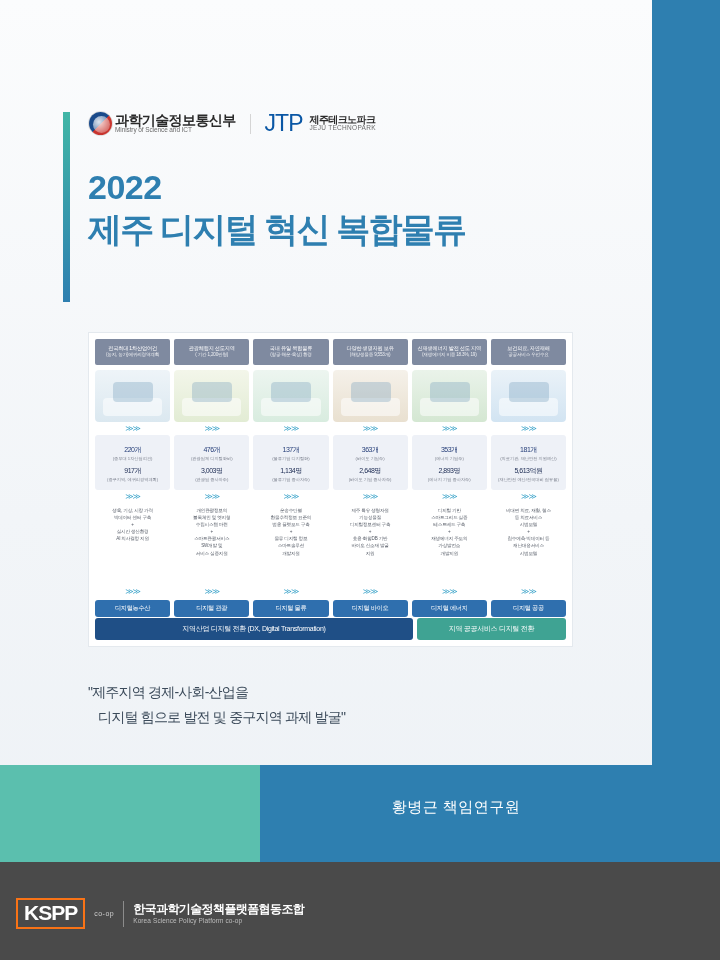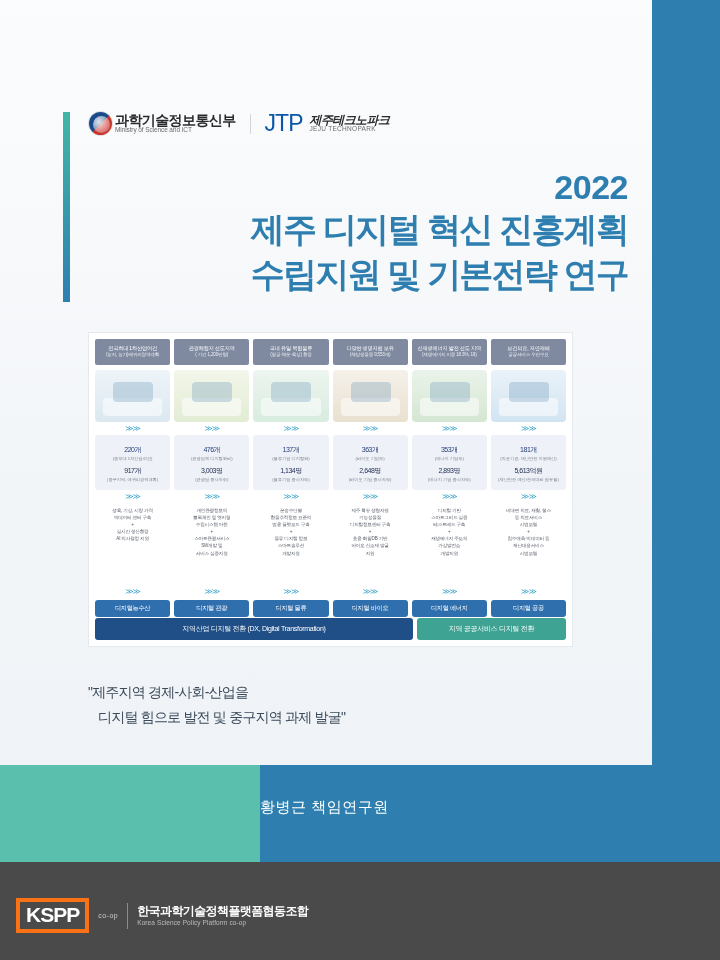--- a/index.html
+++ b/index.html
@@ -33,21 +33,21 @@
   
   .footerstrip {
     position: absolute; left: 0; top: 765px; width: 652px; height: 97px;
     display: flex;
   }
   .footerstrip .teal { width: 260px; background: #5bbfae; }
   .footerstrip .blue { flex: 1; background: #2e7fb0; position: relative; }
   .author {
     position: absolute;
     left: 0; right: 0; top: 33px;
-    text-align: left;
+    text-align: center;
     color: #ffffff;
     font-size: 15px;
     letter-spacing: 0.5px;
   }
 
   
   .accentbar {
     position: absolute;
     left: 63px; top: 112px;
     width: 7px; height: 190px;
@@ -79,26 +79,26 @@
   .mos-text { line-height: 1.05; }
   .mos-ko { font-size: 14px; color: #2a2a2a; font-weight: bold; letter-spacing: -0.6px; }
   .mos-en { font-size: 6.5px; color: #6b6b6b; letter-spacing: -0.1px; }
   .divider-dot { width: 1px; height: 20px; background: #d5d5d5; }
   .jtp { display: flex; align-items: center; gap: 7px; }
   .jtp-mark {
     font-size: 23px; font-weight: normal; color: #0a57a5; letter-spacing: -1px;
     font-family: "Liberation Sans", sans-serif;
   }
   .jtp-text { line-height: 1.05; }
-  .jtp-ko { font-size: 12px; color: #2a2a2a; font-weight: bold; letter-spacing: -0.6px; font-style: italic; }
+  .jtp-ko { font-size: 10px; color: #2a2a2a; font-weight: bold; letter-spacing: -0.6px; }
   .jtp-en { font-size: 6.5px; color: #6b6b6b; letter-spacing: 0.3px; }
 
   
   .titleblock {
-    position: absolute; left: 88px; top: 168px; width: 540px; text-align: right;
+    position: absolute; left: 88px; top: 168px; width: 540px;
   }
   .year {
     font-size: 34px; font-weight: bold; color: #2e7fb0;
     letter-spacing: -0.5px; line-height: 1.15;
   }
   .tline {
     font-size: 34px; font-weight: bold; color: #2e7fb0;
     letter-spacing: -1.8px; line-height: 1.32;
   }
 
@@ -187,21 +187,21 @@
   }
   .quote .l2 { padding-left: 10px; }
 
   
   .kspp {
     position: absolute; left: 16px; top: 898px;
     display: flex; align-items: center; gap: 9px;
   }
   .kspp-mark {
     color: #fff; font-size: 21px; font-weight: bold; letter-spacing: -1px;
-    border: 4px solid #f97316; padding: 1px 6px 2px;
+    border: 2px solid #f97316; padding: 1px 6px 2px;
   }
   .kspp-coop { color: #cfcfcf; font-size: 7px; letter-spacing: 0.5px; }
   .kspp-sep { width: 1px; height: 26px; background: #8c8c8c; }
   .kspp-text { line-height: 1.2; }
   .kspp-ko { color: #fff; font-size: 12px; font-weight: bold; letter-spacing: -0.6px; }
   .kspp-en { color: #bdbdbd; font-size: 6.5px; letter-spacing: 0.1px; }
 </style>
 </head>
 <body>
 
@@ -223,22 +223,21 @@
         <div class="jtp-mark">JTP</div>
         <div class="jtp-text">
           <div class="jtp-ko">제주테크노파크</div>
           <div class="jtp-en">JEJU TECHNOPARK</div>
         </div>
       </div>
     </div>
 
     <div class="titleblock">
       <div class="year">2022</div>
-      <div class="tline">제주 디지털 혁신 진흥계획</div>
-      <div class="tline">수립지원 및 기본전략 연구</div>
+      <div class="tline">제주 디지털 혁신 복합물류</div>
     </div>
 
     <div class="info">
       <div class="info-grid">
 
         <div class="col">
           <div class="col-head">
             <span>전국최대 1차산업여건</span>
             <span class="sub">(농지, 농가)에귀리경역계획</span>
           </div>

